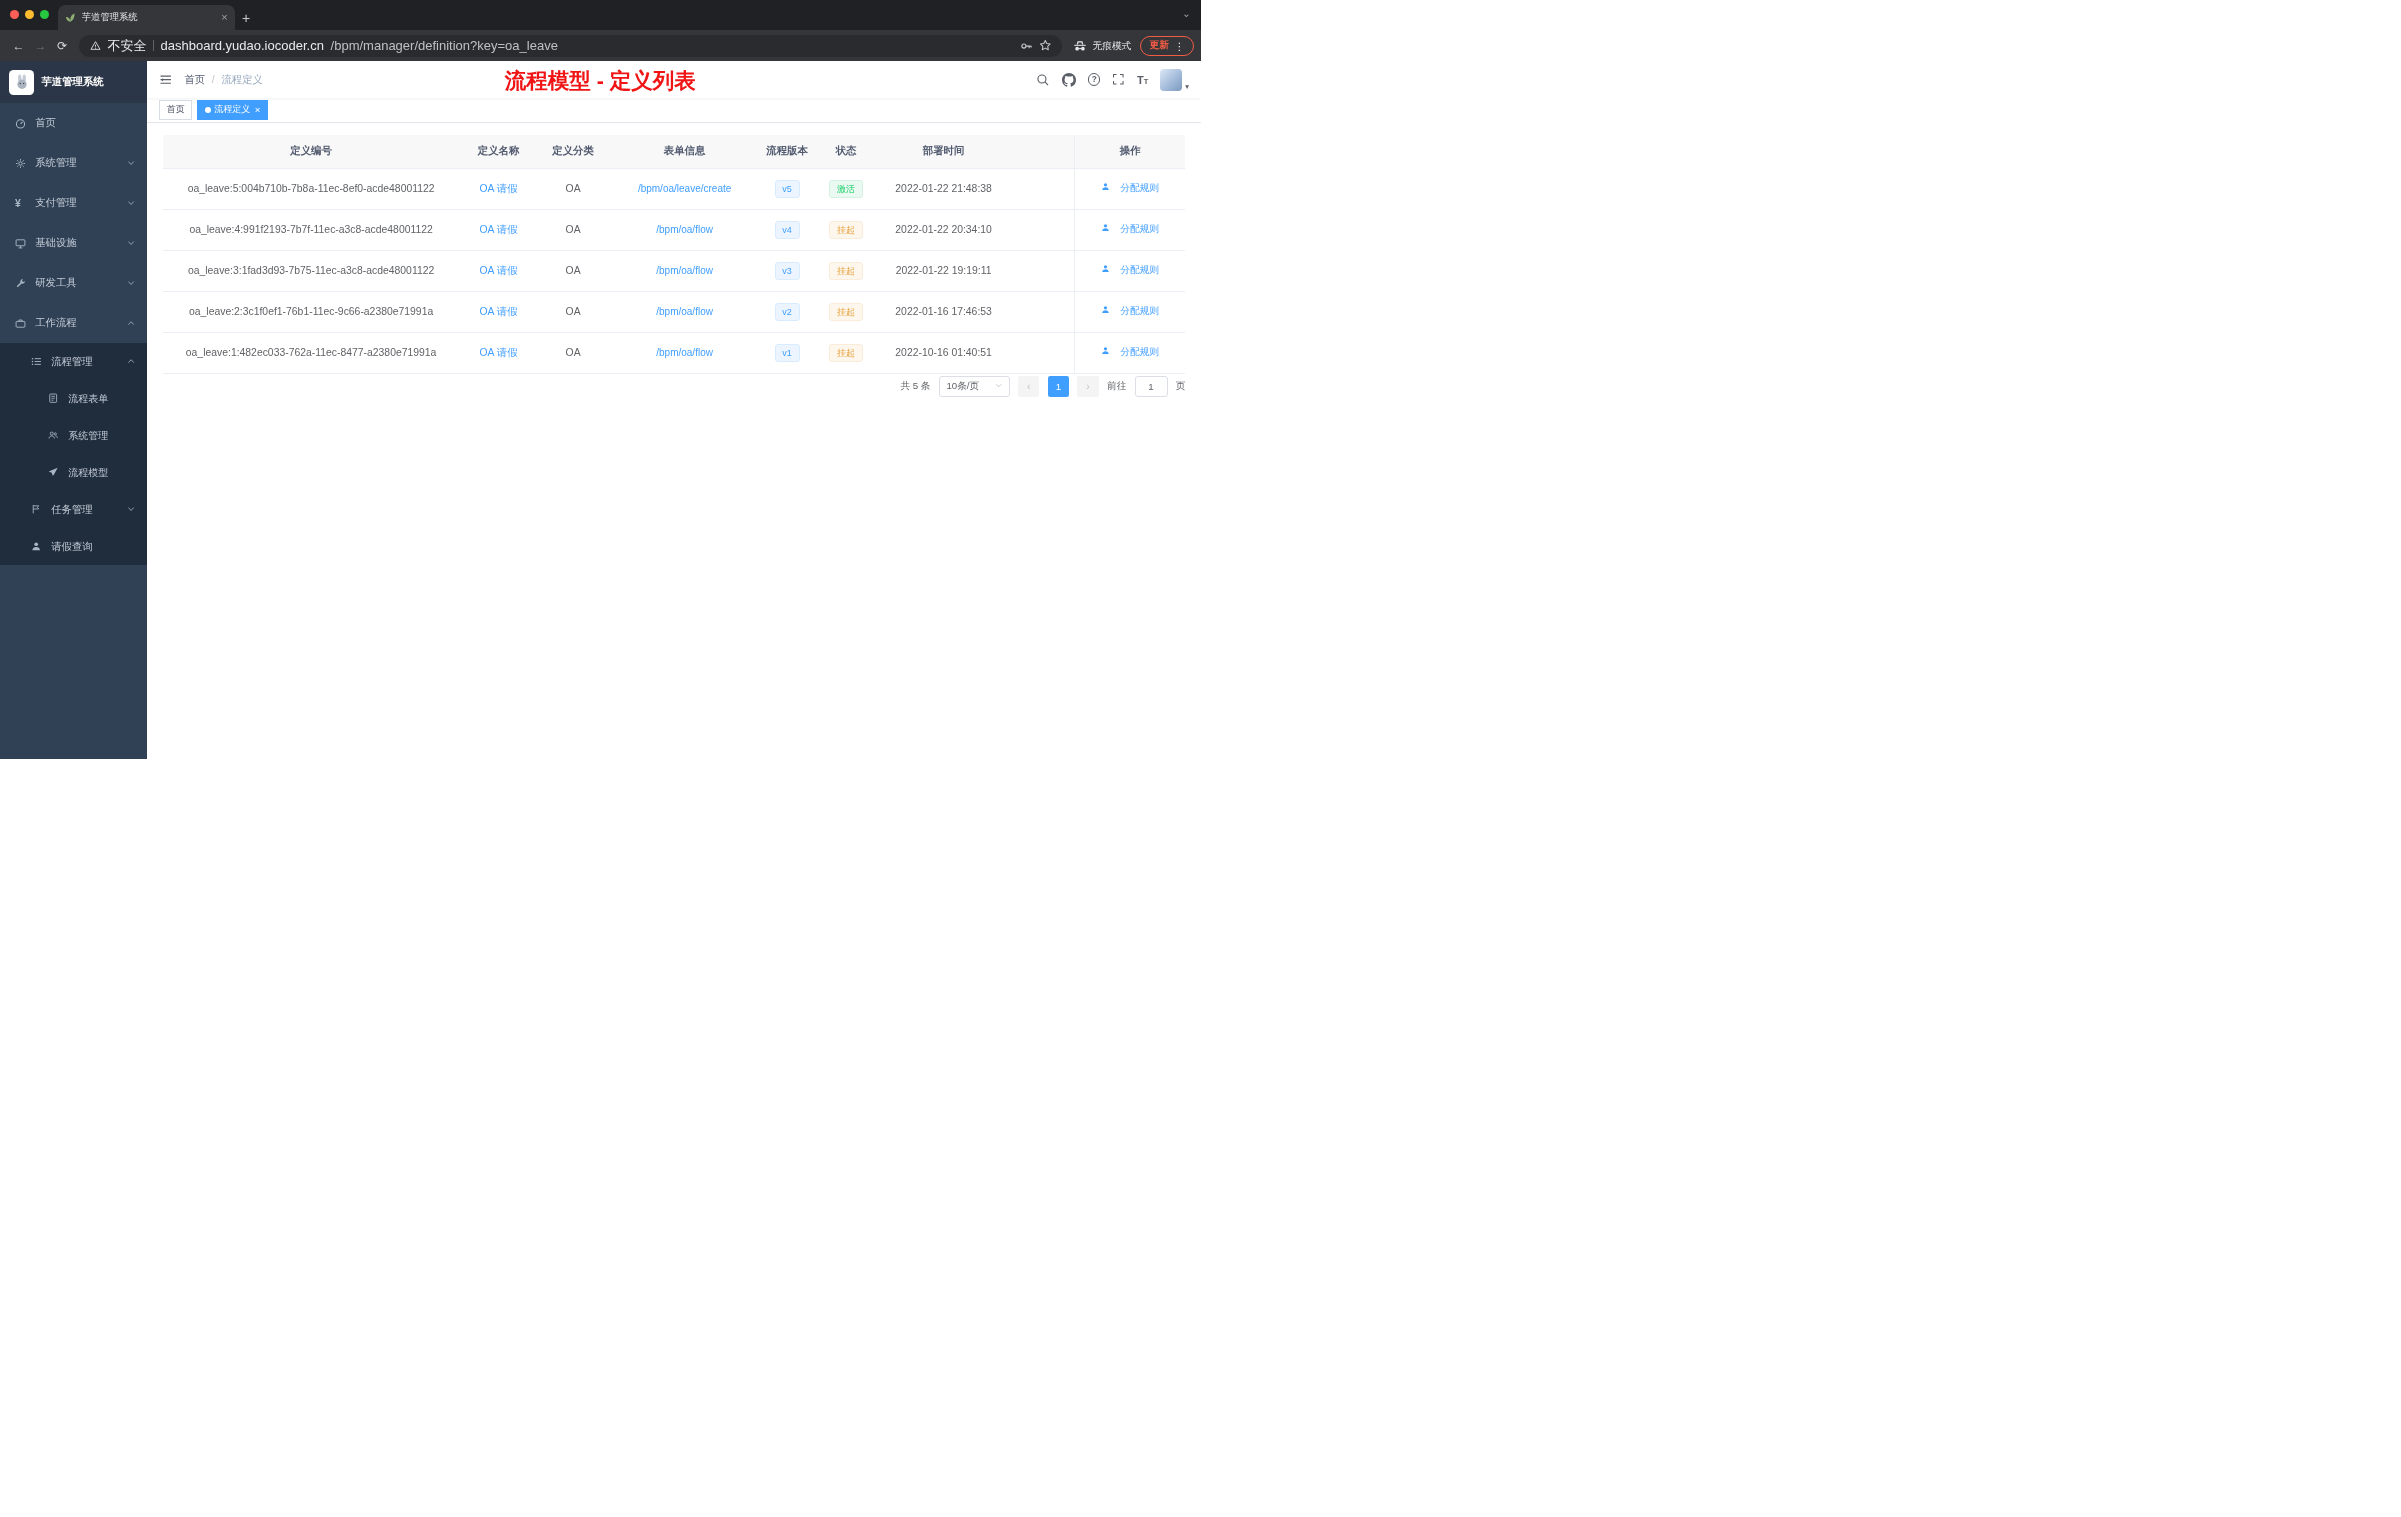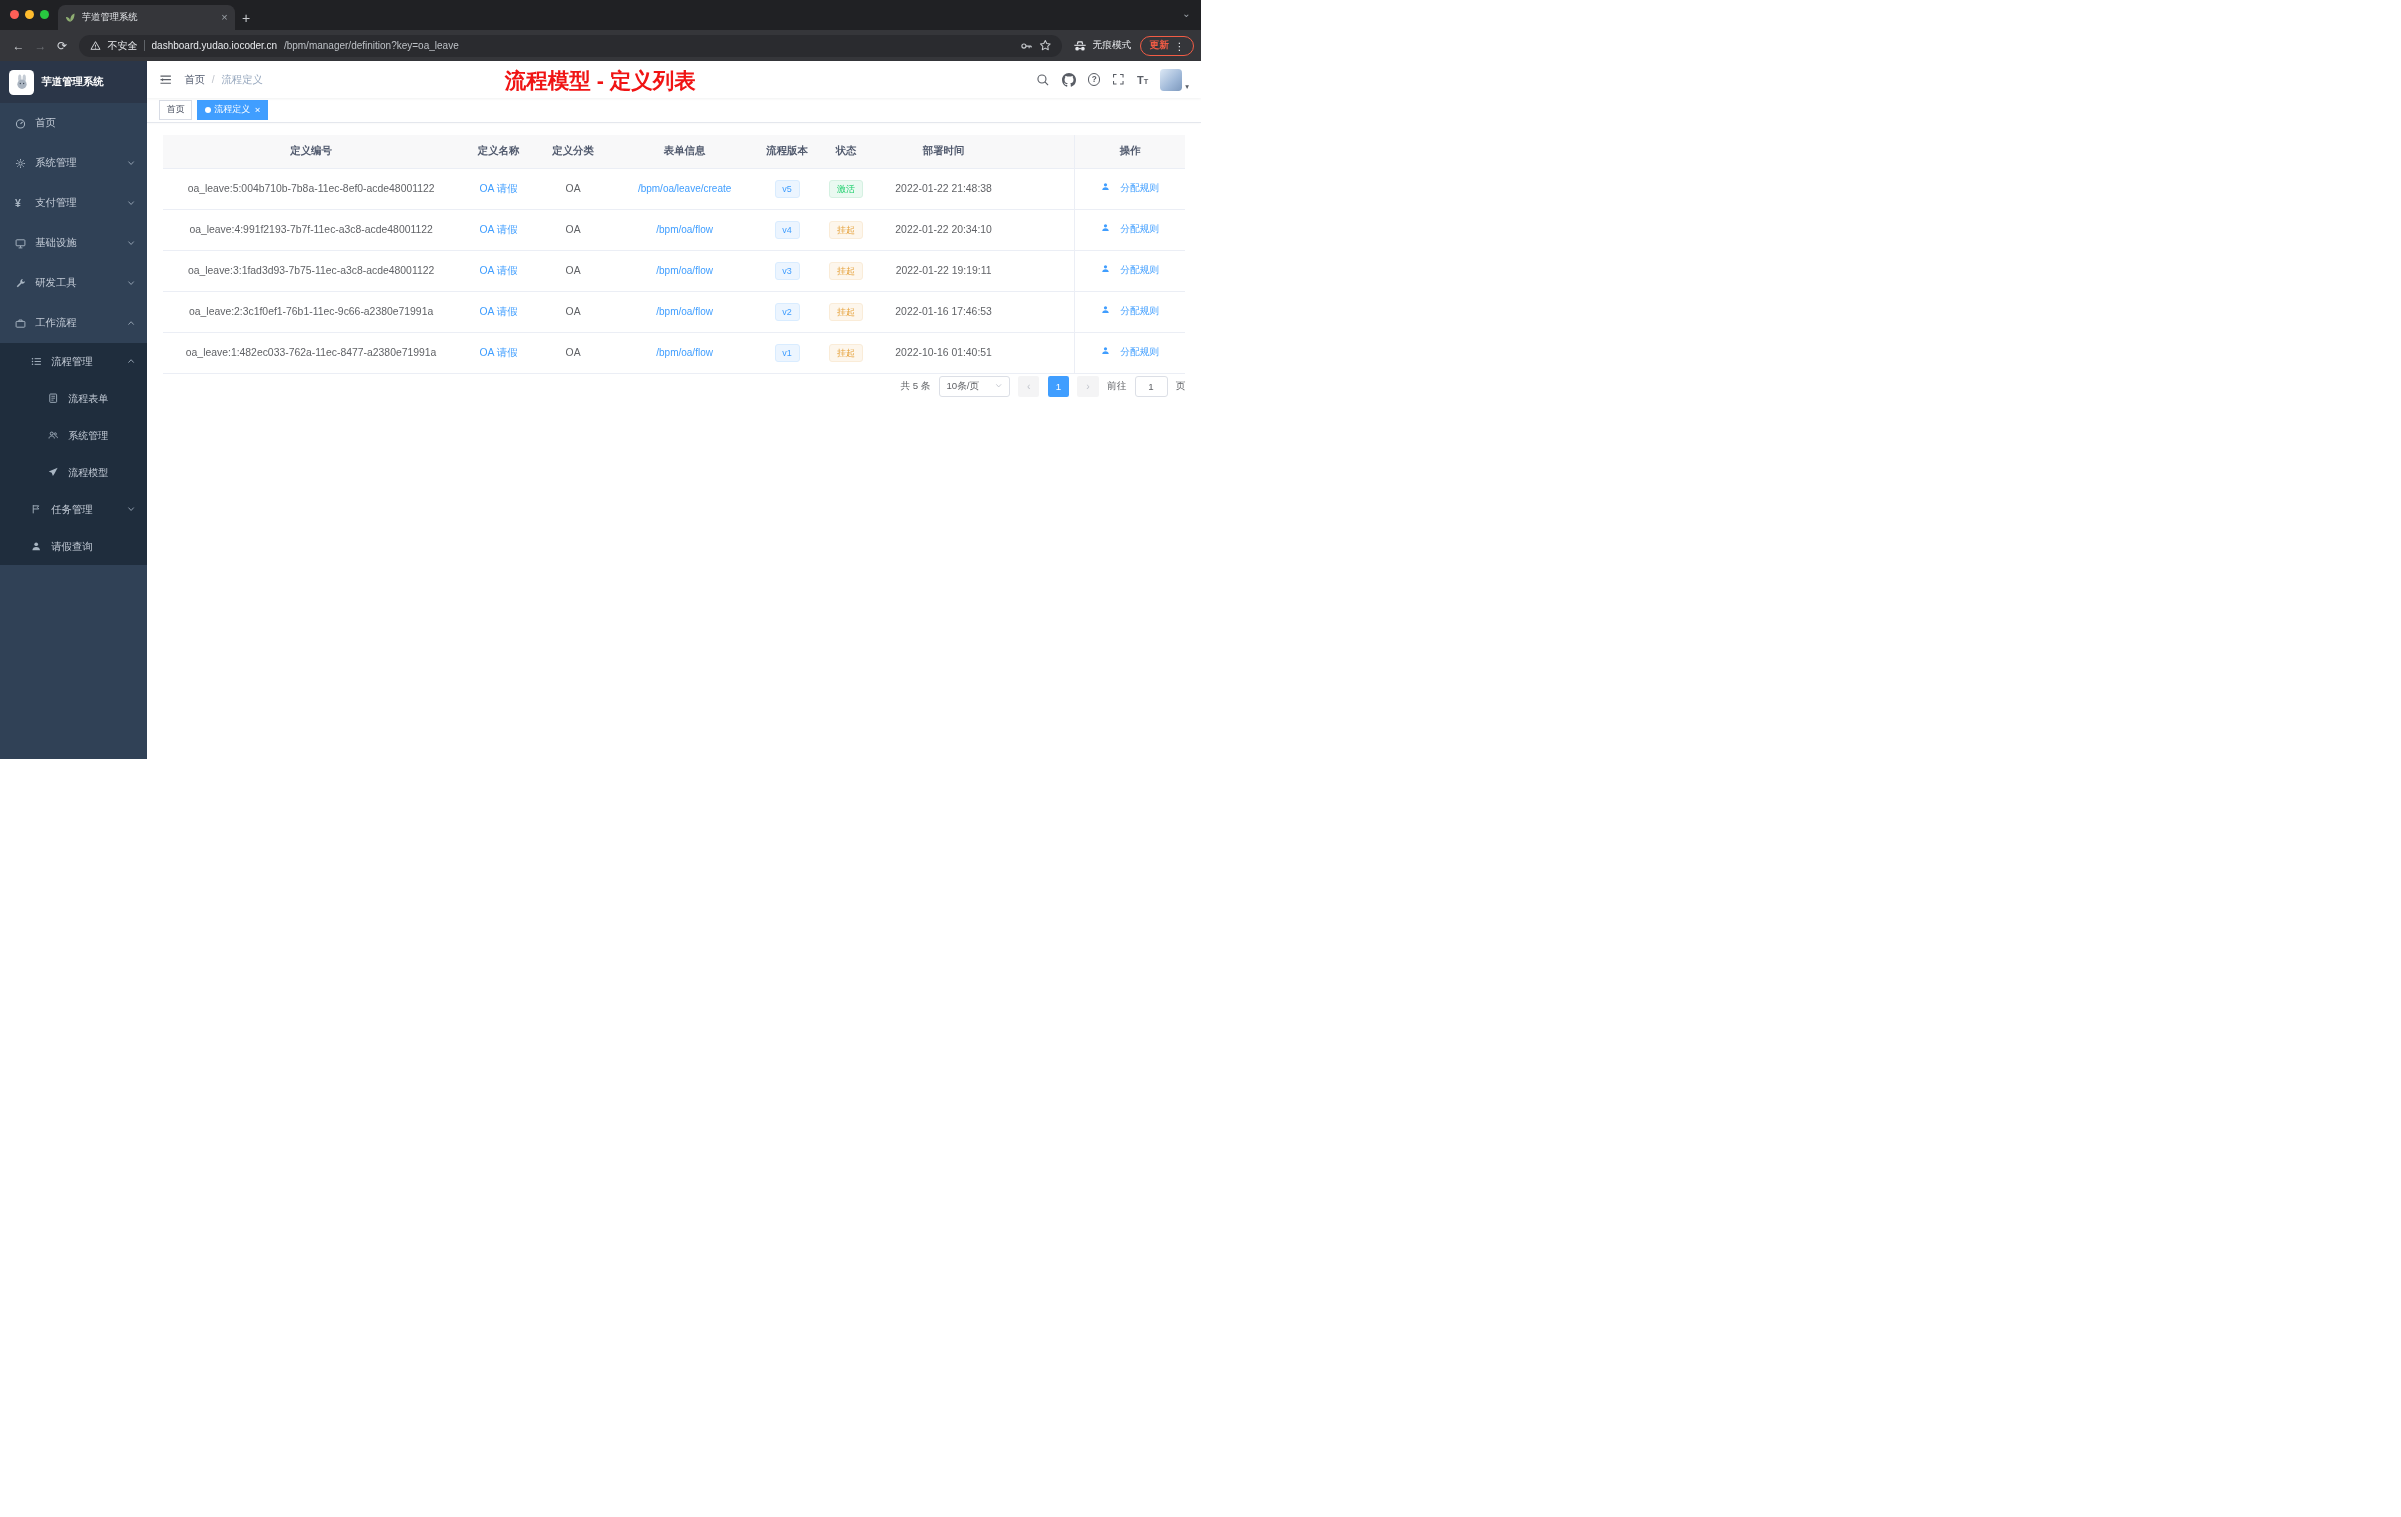--- a/index.html
+++ b/index.html
@@ -17,25 +17,25 @@
   .tab-close { color:#9aa0a6; font-size:11px; line-height:1; }
   .newtab-btn { height:25px; width:22px; display:flex; align-items:center; justify-content:center;
                 color:#c6c9cd; font-size:14px; }
   .ts-chevron { position:absolute; right:10.4px; top:7.4px; color:#9aa0a6; font-size:10.4px; }
 
   .toolbar { height:31px; background:#35363a; display:flex; align-items:center; padding:0 7.4px; }
   .nav-btn { width:22px; height:22px; border-radius:50%; display:flex; align-items:center; justify-content:center;
              color:#d2d5d9; font-size:12px; }
   .nav-btn.disabled { color:#6d7175; }
   .omnibox { flex:1; height:22px; margin:0 6px; background:#2a2b2f; border-radius:11px;
-             display:flex; align-items:center; gap:6.7px; padding:0 10.4px; color:#e8eaed; font-size:10px; }
+             display:flex; align-items:center; gap:6.7px; padding:0 10.4px; color:#e8eaed; font-size:13px; }
   .omni-sep { width:0.7px; height:11px; background:#5f6368; }
   .url-path { color:#bdc1c6; }
   .omni-spacer { flex:1; }
-  .incognito-badge { display:flex; align-items:center; gap:6px; color:#e8eaed; font-size:9.7px; margin:0 9px 0 4.5px; white-space:nowrap; }
+  .incognito-badge { display:flex; align-items:flex-end; gap:6px; color:#e8eaed; font-size:9.7px; margin:0 9px 0 4.5px; white-space:nowrap; }
   .update-pill { height:20px; border:1.1px solid #f25c45; border-radius:10.4px; display:flex; align-items:center;
                  gap:5.2px; padding:0 8.2px; color:#f25c45; font-size:9.7px; font-weight:700; white-space:nowrap; }
   .update-dots { color:#e8eaed; font-weight:400; font-size:10.4px; }
 
   
   .app { display:flex; height:698px; }
 
   
   .sidebar { width:147px; flex-shrink:0; background:#304156; color:#c3cbd6; }
   .logo-row { height:42px; display:flex; align-items:center; gap:7.4px; padding:0 9px; background:#2b3648; }

